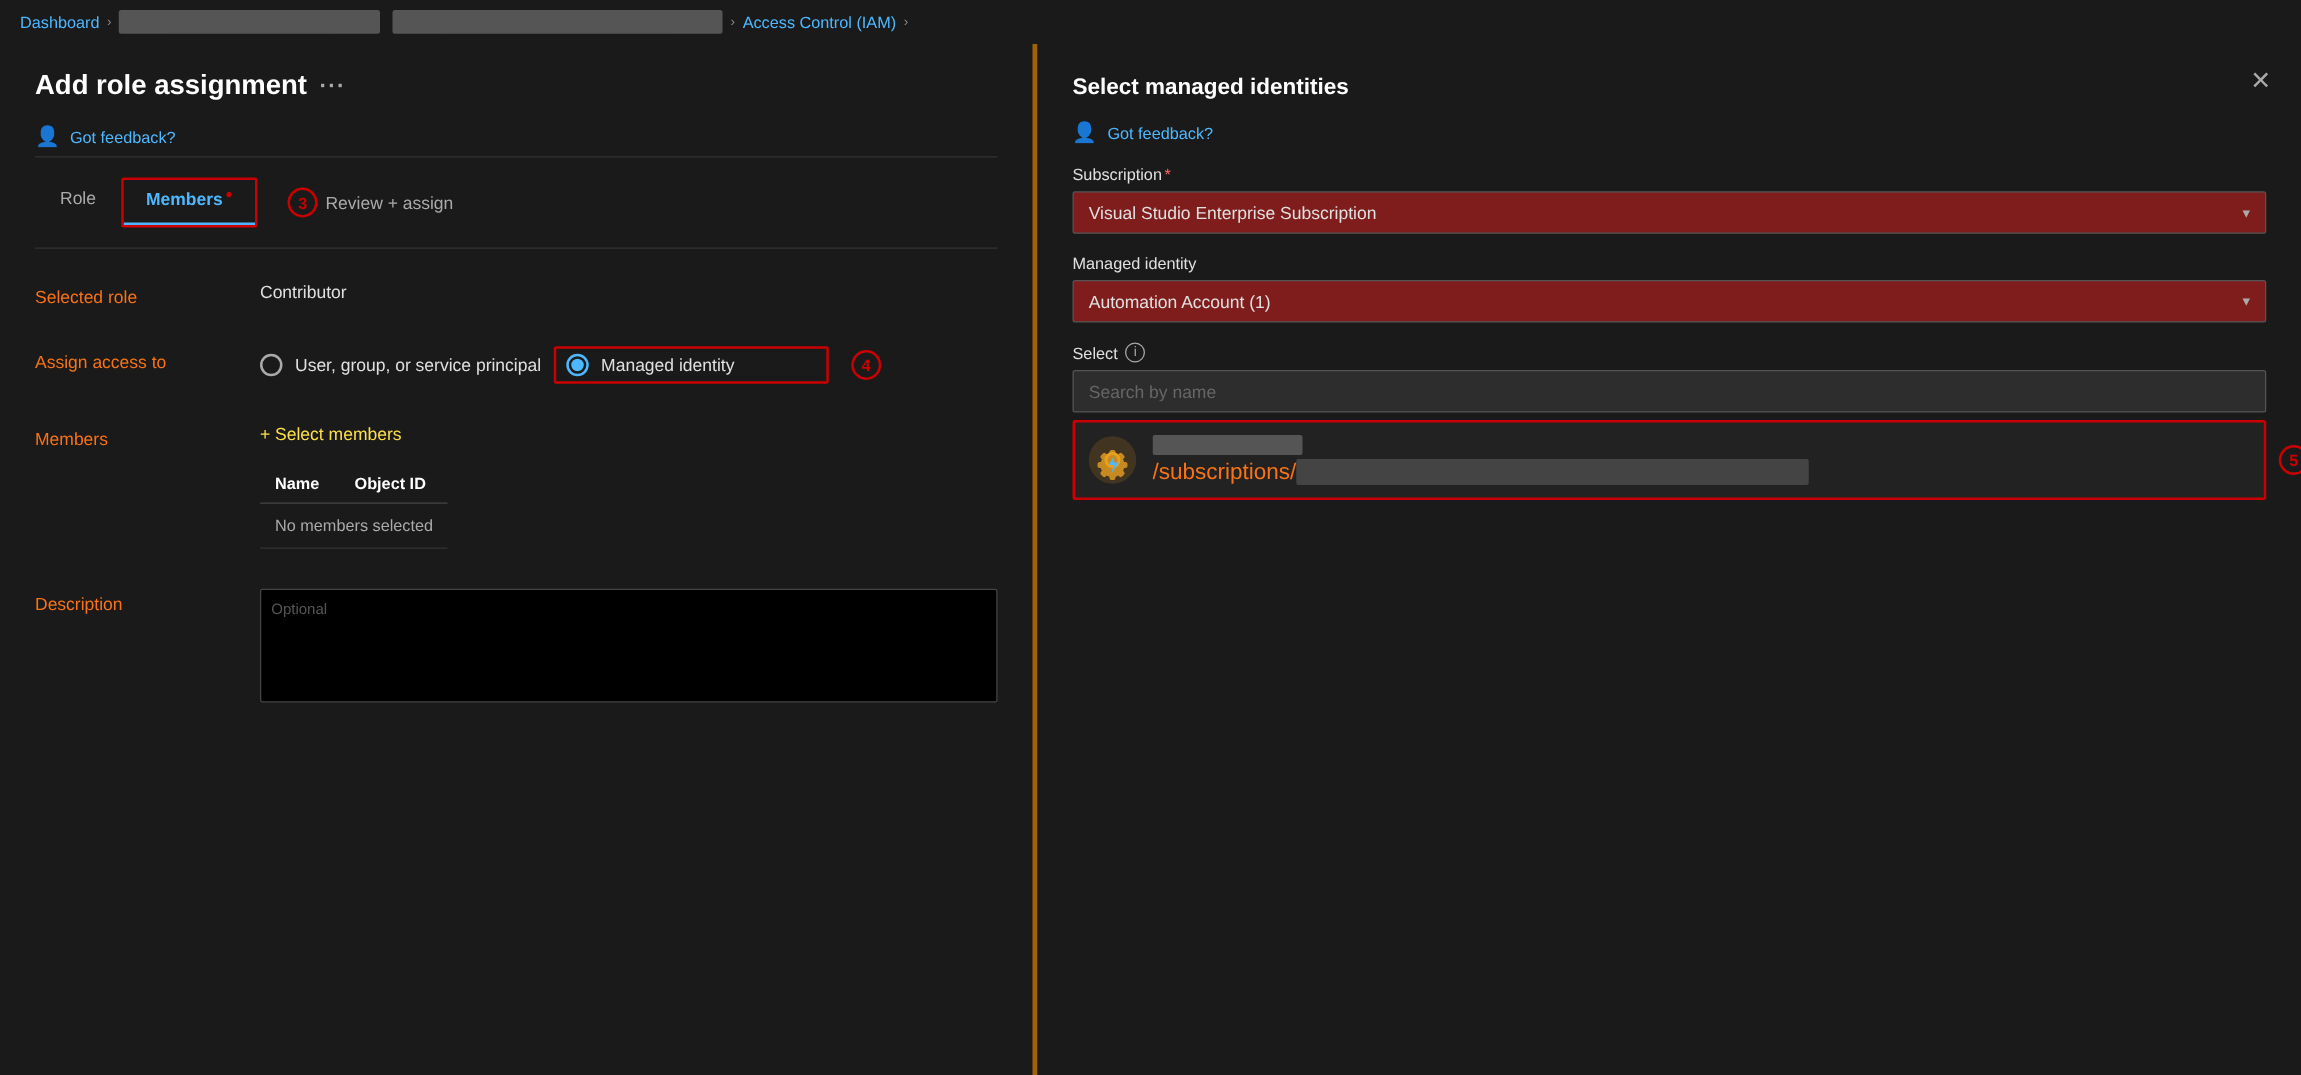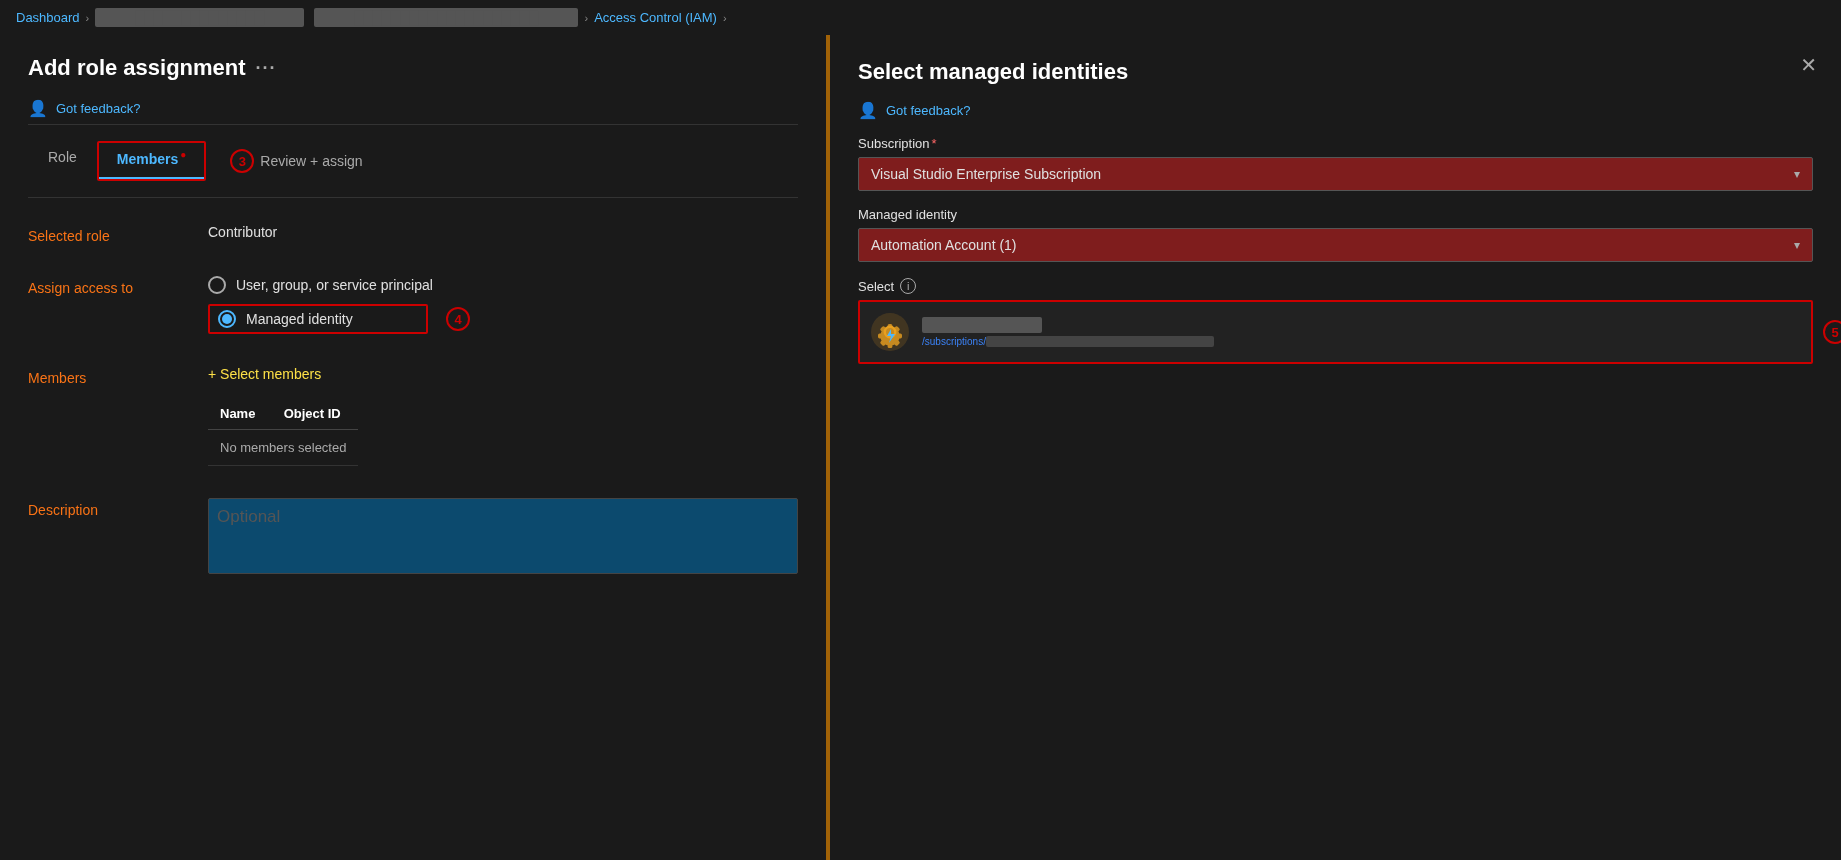--- a/index.html
+++ b/index.html
@@ -150,21 +150,20 @@
       min-width: 160px;
       padding-top: 4px;
     }
     .form-value {
       color: #e0e0e0;
     }
 
     
     .radio-group {
       display: flex;
-      flex-direction: column;
       gap: 10px;
     }
     .radio-item {
       display: flex;
       align-items: center;
       gap: 10px;
       cursor: pointer;
     }
     .radio-outer {
       width: 18px;
@@ -227,45 +226,45 @@
     .members-table td {
       padding: 10px 12px;
       color: #aaa;
       font-size: 13px;
       border-bottom: 1px solid #333;
     }
 
     
     .desc-textarea {
       width: 100%;
-      height: 76px;
-      background: #0c4a6e;
+      height: 91px;
+      background: #000000;
       border: 1px solid #444;
       border-radius: 2px;
       color: #aaa;
-      font-size: 17px;
+      font-size: 12px;
       padding: 8px;
       resize: none;
       font-family: inherit;
     }
     .desc-textarea::placeholder { color: #555; }
 
     
     .right-panel {
       flex: 1;
       padding: 24px 28px;
       display: flex;
       flex-direction: column;
       gap: 16px;
       background: #1a1a1a;
       position: relative;
     }
 
     .panel-title {
-      font-size: 22px;
+      font-size: 18px;
       font-weight: 600;
       color: #fff;
     }
 
     .close-btn {
       position: absolute;
       top: 20px;
       right: 24px;
       background: none;
       border: none;
@@ -382,22 +381,22 @@
       overflow: hidden;
       text-overflow: ellipsis;
       background: #555;
       color: #555;
       border-radius: 2px;
       display: inline-block;
       min-width: 120px;
       height: 16px;
     }
     .identity-sub {
-      color: #3b82f6;
-      font-size: 10px;
+      color: #f97316;
+      font-size: 18px;
       white-space: nowrap;
       overflow: hidden;
       text-overflow: ellipsis;
     }
     .identity-sub-blurred {
       background: #444;
       color: #444;
       border-radius: 2px;
       display: inline-block;
     }
@@ -533,20 +532,21 @@
         <span class="dropdown-text">Automation Account (1)</span>
         <span class="dropdown-chevron">▾</span>
       </div>
     </div>
 
     <div class="form-group">
       <div class="select-label">
         <span>Select</span>
         <span class="info-icon">i</span>
       </div>
+      <input class="search-input" type="text" placeholder="Search by name" style="">
 
       <div class="identity-result" style="position:relative;">
 
         <div class="identity-icon">
           <svg width="40" height="40" viewBox="0 0 40 40" xmlns="http://www.w3.org/2000/svg">
 
             <circle cx="20" cy="20" r="19" fill="#f5a623" opacity="0.15"></circle>
 
             <g transform="translate(4,4)">
               <path d="M16 9.6a6.4 6.4 0 1 0 0 12.8A6.4 6.4 0 0 0 16 9.6zm0 10.4a4 4 0 1 1 0-8 4 4 0 0 1 0 8z" fill="#e8a020"></path>

